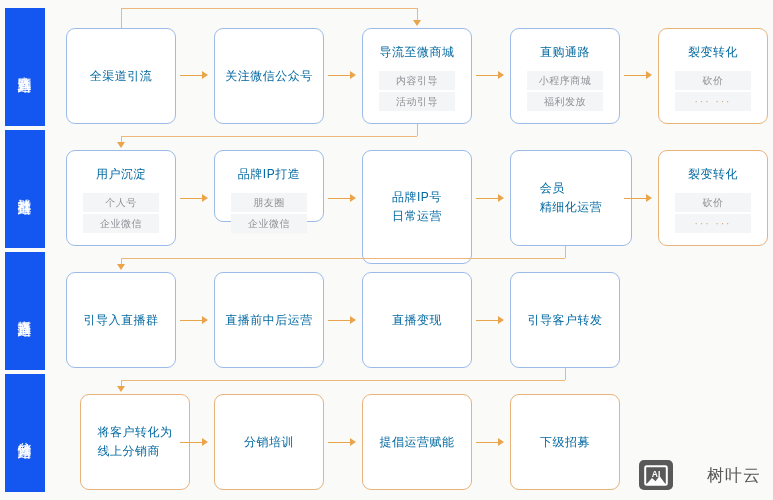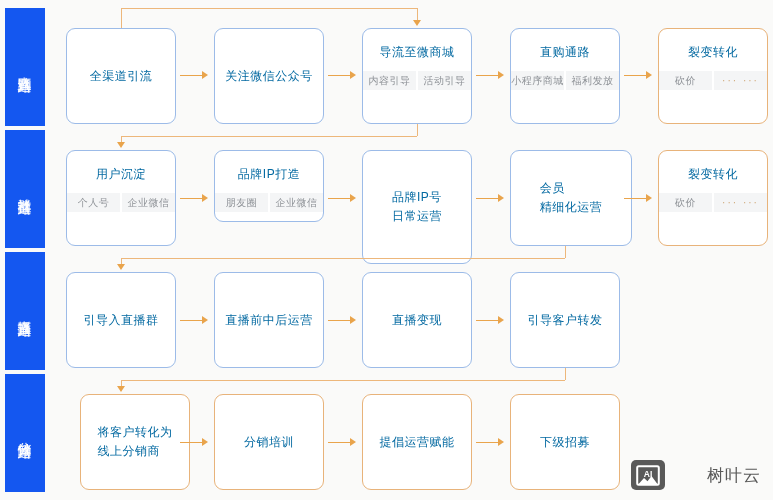--- a/index.html
+++ b/index.html
@@ -38,21 +38,21 @@
     align-items:center;justify-content:center;
   }
   .node.orange{border-color:#e8b37a;}
   .node .title{
     font-size:12px;color:#0369a1;line-height:19px;
     text-align:left;font-weight:400;letter-spacing:.5px;
     white-space:pre-line;
   }
   .node.has-pills{justify-content:flex-start;padding-top:14px;}
   .node.has-pills .title{margin-bottom:9px;}
-  .pills{width:100%;display:flex;flex-direction:row;gap:2px;align-items:center;}
+  .pills{width:100%;display:flex;flex-direction:column;gap:2px;align-items:center;}
   .pill{
     width:76px;height:19px;
     background:#f4f5f6;
     display:flex;align-items:center;justify-content:center;
     font-size:10px;color:#8d9196;letter-spacing:.5px;
   }
   .pill.dim{color:#cfa877;letter-spacing:2px;}
 
   
   .seg{position:absolute;background:#e9a44c;}
@@ -68,21 +68,21 @@
   .arr-d{
     position:absolute;width:0;height:0;
     border-top:6px solid #e9a44c;
     border-left:4px solid transparent;
     border-right:4px solid transparent;
   }
 
   
   #wm{
     position:absolute;right:12px;bottom:10px;
-    display:flex;align-items:center;gap:8px;padding-left:44px;
+    display:flex;align-items:center;padding-left:44px;
   }
   .wm-ic{
     width:34px;height:30px;border-radius:5px;background:#595959;
     display:flex;align-items:center;justify-content:center;
   }
   .wm-ic svg{display:block;}
   .wm-tx{font-size:17px;color:#595959;letter-spacing:1px;margin-left:34px;}
 </style>
 </head>
 <body>

